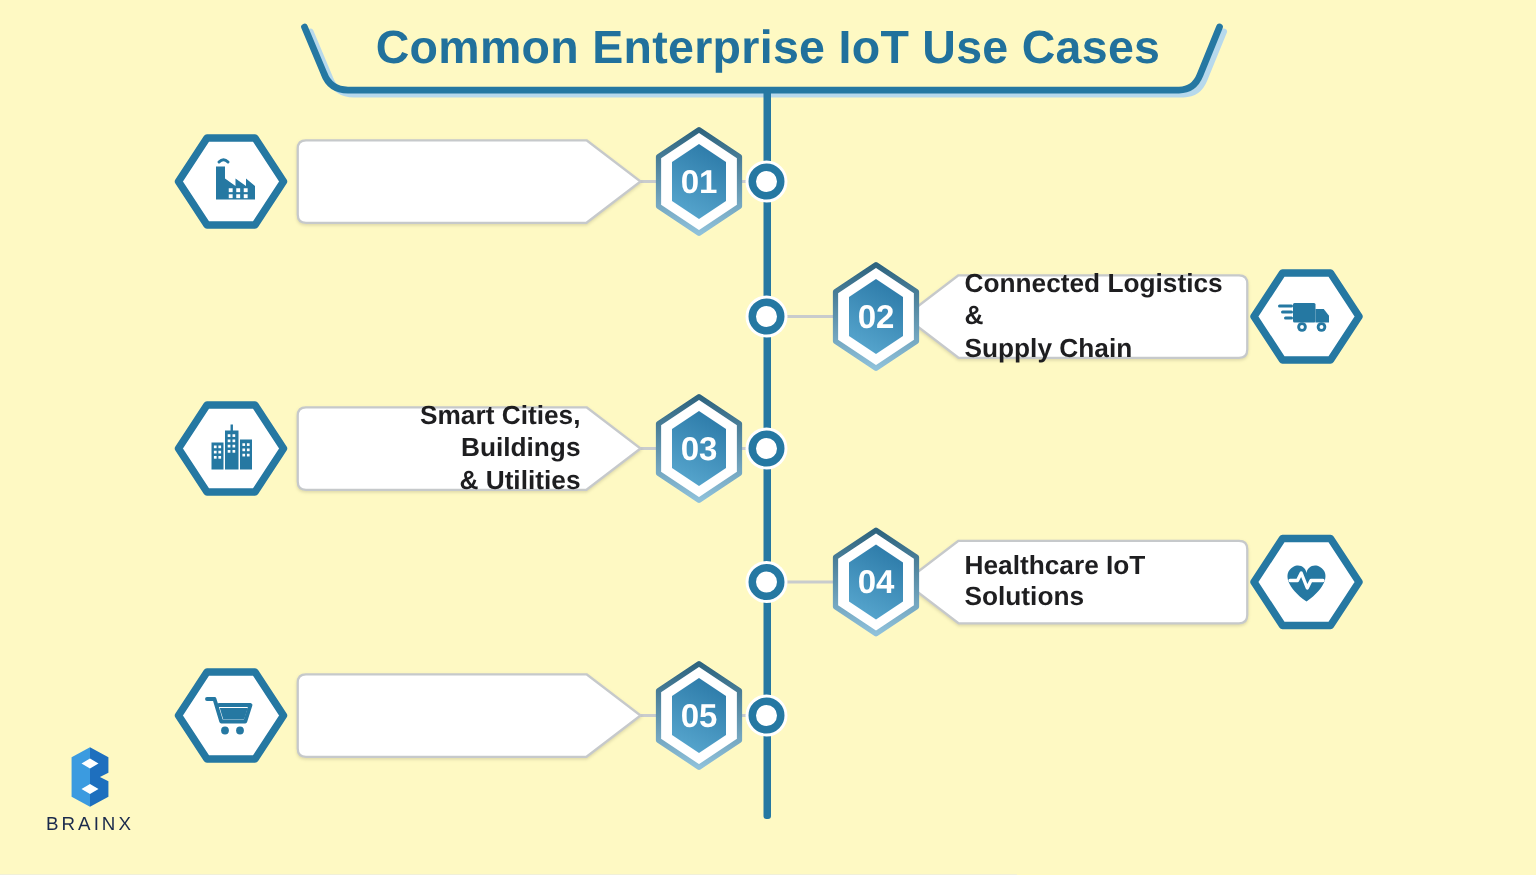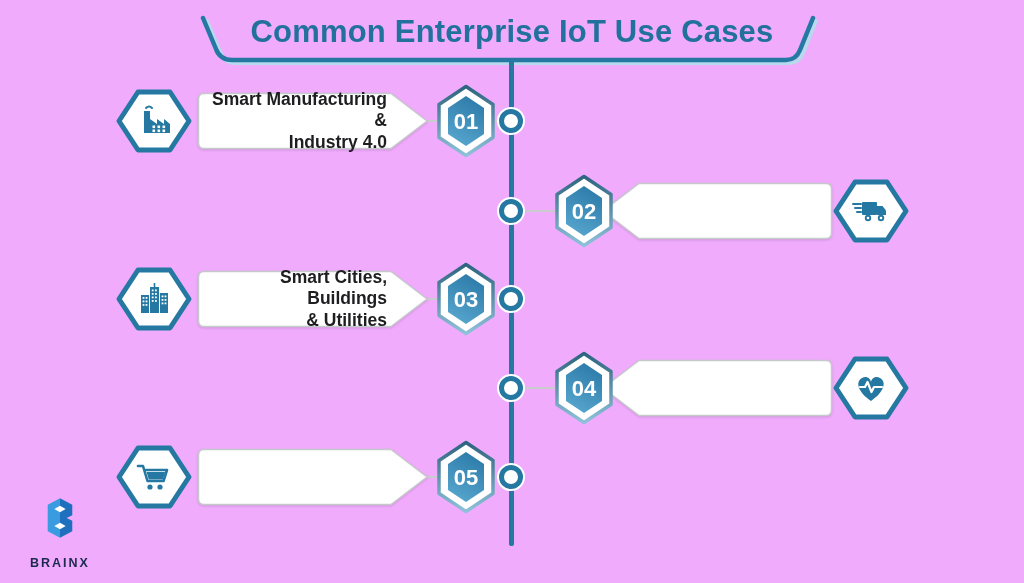--- a/index.html
+++ b/index.html
@@ -1,17 +1,17 @@
 <!DOCTYPE html>
 <html><head>
 <meta charset="utf-8">
 <style>
   html,body{margin:0;padding:0;background:#e8e8e8;}
   .canvas{
-    position:relative;width:1024px;height:583px;background:#f0abfc;
+    position:relative;width:1024px;height:583px;background:#fef9c3;
     overflow:hidden;font-family:"Liberation Sans","DejaVu Sans",sans-serif;
   }
   
   .bracket-svg{position:absolute;left:0;top:0;width:1024px;height:86px;}
   .title{
     position:absolute;left:0;top:14px;width:1024px;text-align:center;
     font-size:31px;font-weight:800;color:#21719c;letter-spacing:.2px;margin:0;
   }
   
   .vline{position:absolute;left:509px;top:60px;width:5px;height:486px;background:#2578a2;border-radius:2px;}
@@ -40,21 +40,21 @@
   .banner-label{
     position:absolute;top:50%;transform:translateY(-50%);
     font-size:17.5px;font-weight:700;color:#1e1e20;line-height:1.22;
     white-space:pre-line;
   }
   .row.left  .banner-label{left:8px;right:42px;text-align:right;}
   .row.right .banner-label{left:42px;right:8px;text-align:left;}
   
   .logo{position:absolute;left:24px;top:497px;width:72px;text-align:center;}
   .logo-mark{display:block;margin:0 auto;}
-  .logo-text{margin-top:17px;font-size:12.5px;font-weight:700;letter-spacing:2px;color:#1a2a4c;}
+  .logo-text{margin-top:3px;font-size:12.5px;font-weight:400;letter-spacing:2px;color:#1a2a4c;}
 </style>
 </head>
 <body>
 
 <div class="canvas">
 
   <svg class="bracket-svg" viewBox="0 0 1024 86">
     <path d="M207,21 L220,52 Q224,63 236,63 L789,63 Q799,63 803,53 L816,21" fill="none" stroke="#b7d9ec" stroke-width="4" stroke-linecap="round" stroke-linejoin="round"></path>
     <path d="M203,18 L216,49 Q220,60 232,60 L786,60 Q796,60 800,50 L813,18" fill="none" stroke="#2578a2" stroke-width="4.5" stroke-linecap="round" stroke-linejoin="round"></path>
   </svg>
@@ -77,22 +77,20 @@
           <rect x="18.5" y="28.5" width="2.6" height="2.6" fill="#fff"></rect>
           <rect x="23.5" y="28.5" width="2.6" height="2.6" fill="#fff"></rect>
           <rect x="28.5" y="28.5" width="2.6" height="2.6" fill="#fff"></rect>
         </svg>
       </svg>
     </div>
     <div class="banner">
       <svg width="232" height="58" viewBox="0 0 232 58">
         <path d="M7,1.5 H194 L230,29 L194,56.5 H7 Q1.5,56.5 1.5,51 V7 Q1.5,1.5 7,1.5 Z" fill="#ffffff" stroke="#c6c9cb" stroke-width="1.5" stroke-linejoin="round"></path>
       </svg>
-      <div class="banner-label">Smart Manufacturing &amp;
-Industry 4.0</div>
     </div>
     <div class="hex-num">
       <svg width="62" height="74" viewBox="0 0 62 74">
         <defs>
           <linearGradient id="hg1" x1="0.7" y1="0" x2="0.3" y2="1">
             <stop offset="0" stop-color="#2c7aa8"></stop>
               <stop offset="1" stop-color="#57a6ce"></stop>
           </linearGradient>
           <linearGradient id="sg1" x1="0.5" y1="0" x2="0.5" y2="1">
             <stop offset="0" stop-color="#2e647f"></stop>
@@ -114,20 +112,22 @@
       <svg width="62" height="74" viewBox="0 0 62 74">
         <path d="M31,2.5 L58,20.5 V53.5 L31,71.5 L4,53.5 V20.5 Z" fill="#fff" stroke="url(#sg1)" stroke-width="3.5" stroke-linejoin="round"></path>
         <path d="M31,12 L49,24 V50 L31,62 L13,50 V24 Z" fill="url(#hg1)" stroke-linejoin="round"></path>
         <text x="31" y="37" text-anchor="middle" dominant-baseline="central" font-size="22" font-weight="bold" fill="#ffffff">02</text>
       </svg>
     </div>
     <div class="banner">
       <svg width="232" height="58" viewBox="0 0 232 58">
         <path d="M225,1.5 H38 L2,29 L38,56.5 H225 Q230.5,56.5 230.5,51 V7 Q230.5,1.5 225,1.5 Z" fill="#ffffff" stroke="#c6c9cb" stroke-width="1.5" stroke-linejoin="round"></path>
       </svg>
+      <div class="banner-label">Connected Logistics &amp;
+Supply Chain</div>
     </div>
     <div class="hex-icon">
       <svg width="78" height="68" viewBox="0 0 78 68">
         <path d="M4,34 L23,5 L55,5 L74,34 L55,63 L23,63 Z" fill="#fff" stroke="#2578a2" stroke-width="5" stroke-linejoin="round"></path>
         <svg x="19" y="18" width="40" height="32" viewBox="0 0 40 32">
           <path d="M2,9 H10 M4,13 H10 M6,17 H10" stroke="#2578a2" stroke-width="2" stroke-linecap="round"></path>
           <rect x="11" y="7" width="15" height="13" rx="1" fill="#2578a2"></rect>
           <path d="M26,11 h5.5 l3.5,4.5 V20 h-9 Z" fill="#2578a2"></path>
           <circle cx="17" cy="23" r="3.2" fill="#2578a2"></circle>
             <circle cx="17" cy="23" r="1.3" fill="#fff"></circle>
@@ -195,20 +195,21 @@
       <svg width="62" height="74" viewBox="0 0 62 74">
         <path d="M31,2.5 L58,20.5 V53.5 L31,71.5 L4,53.5 V20.5 Z" fill="#fff" stroke="url(#sg1)" stroke-width="3.5" stroke-linejoin="round"></path>
         <path d="M31,12 L49,24 V50 L31,62 L13,50 V24 Z" fill="url(#hg1)" stroke-linejoin="round"></path>
         <text x="31" y="37" text-anchor="middle" dominant-baseline="central" font-size="22" font-weight="bold" fill="#ffffff">04</text>
       </svg>
     </div>
     <div class="banner">
       <svg width="232" height="58" viewBox="0 0 232 58">
         <path d="M225,1.5 H38 L2,29 L38,56.5 H225 Q230.5,56.5 230.5,51 V7 Q230.5,1.5 225,1.5 Z" fill="#ffffff" stroke="#c6c9cb" stroke-width="1.5" stroke-linejoin="round"></path>
       </svg>
+      <div class="banner-label">Healthcare IoT Solutions</div>
     </div>
     <div class="hex-icon">
       <svg width="78" height="68" viewBox="0 0 78 68">
         <path d="M4,34 L23,5 L55,5 L74,34 L55,63 L23,63 Z" fill="#fff" stroke="#2578a2" stroke-width="5" stroke-linejoin="round"></path>
         <svg x="19" y="16" width="40" height="36" viewBox="0 0 40 36">
           <path d="M20,31 C7,22 4,12 11,8 C15.5,5.5 19.5,8.5 20,12 C20.5,8.5 24.5,5.5 29,8 C36,12 33,22 20,31 Z" fill="#2578a2"></path>
           <path d="M9,17 h5 l2.5,-5 l4,10 l2.5,-5 h8" stroke="#fff" stroke-width="2.2" fill="none" stroke-linecap="round" stroke-linejoin="round"></path>
         </svg>
       </svg>
     </div>

